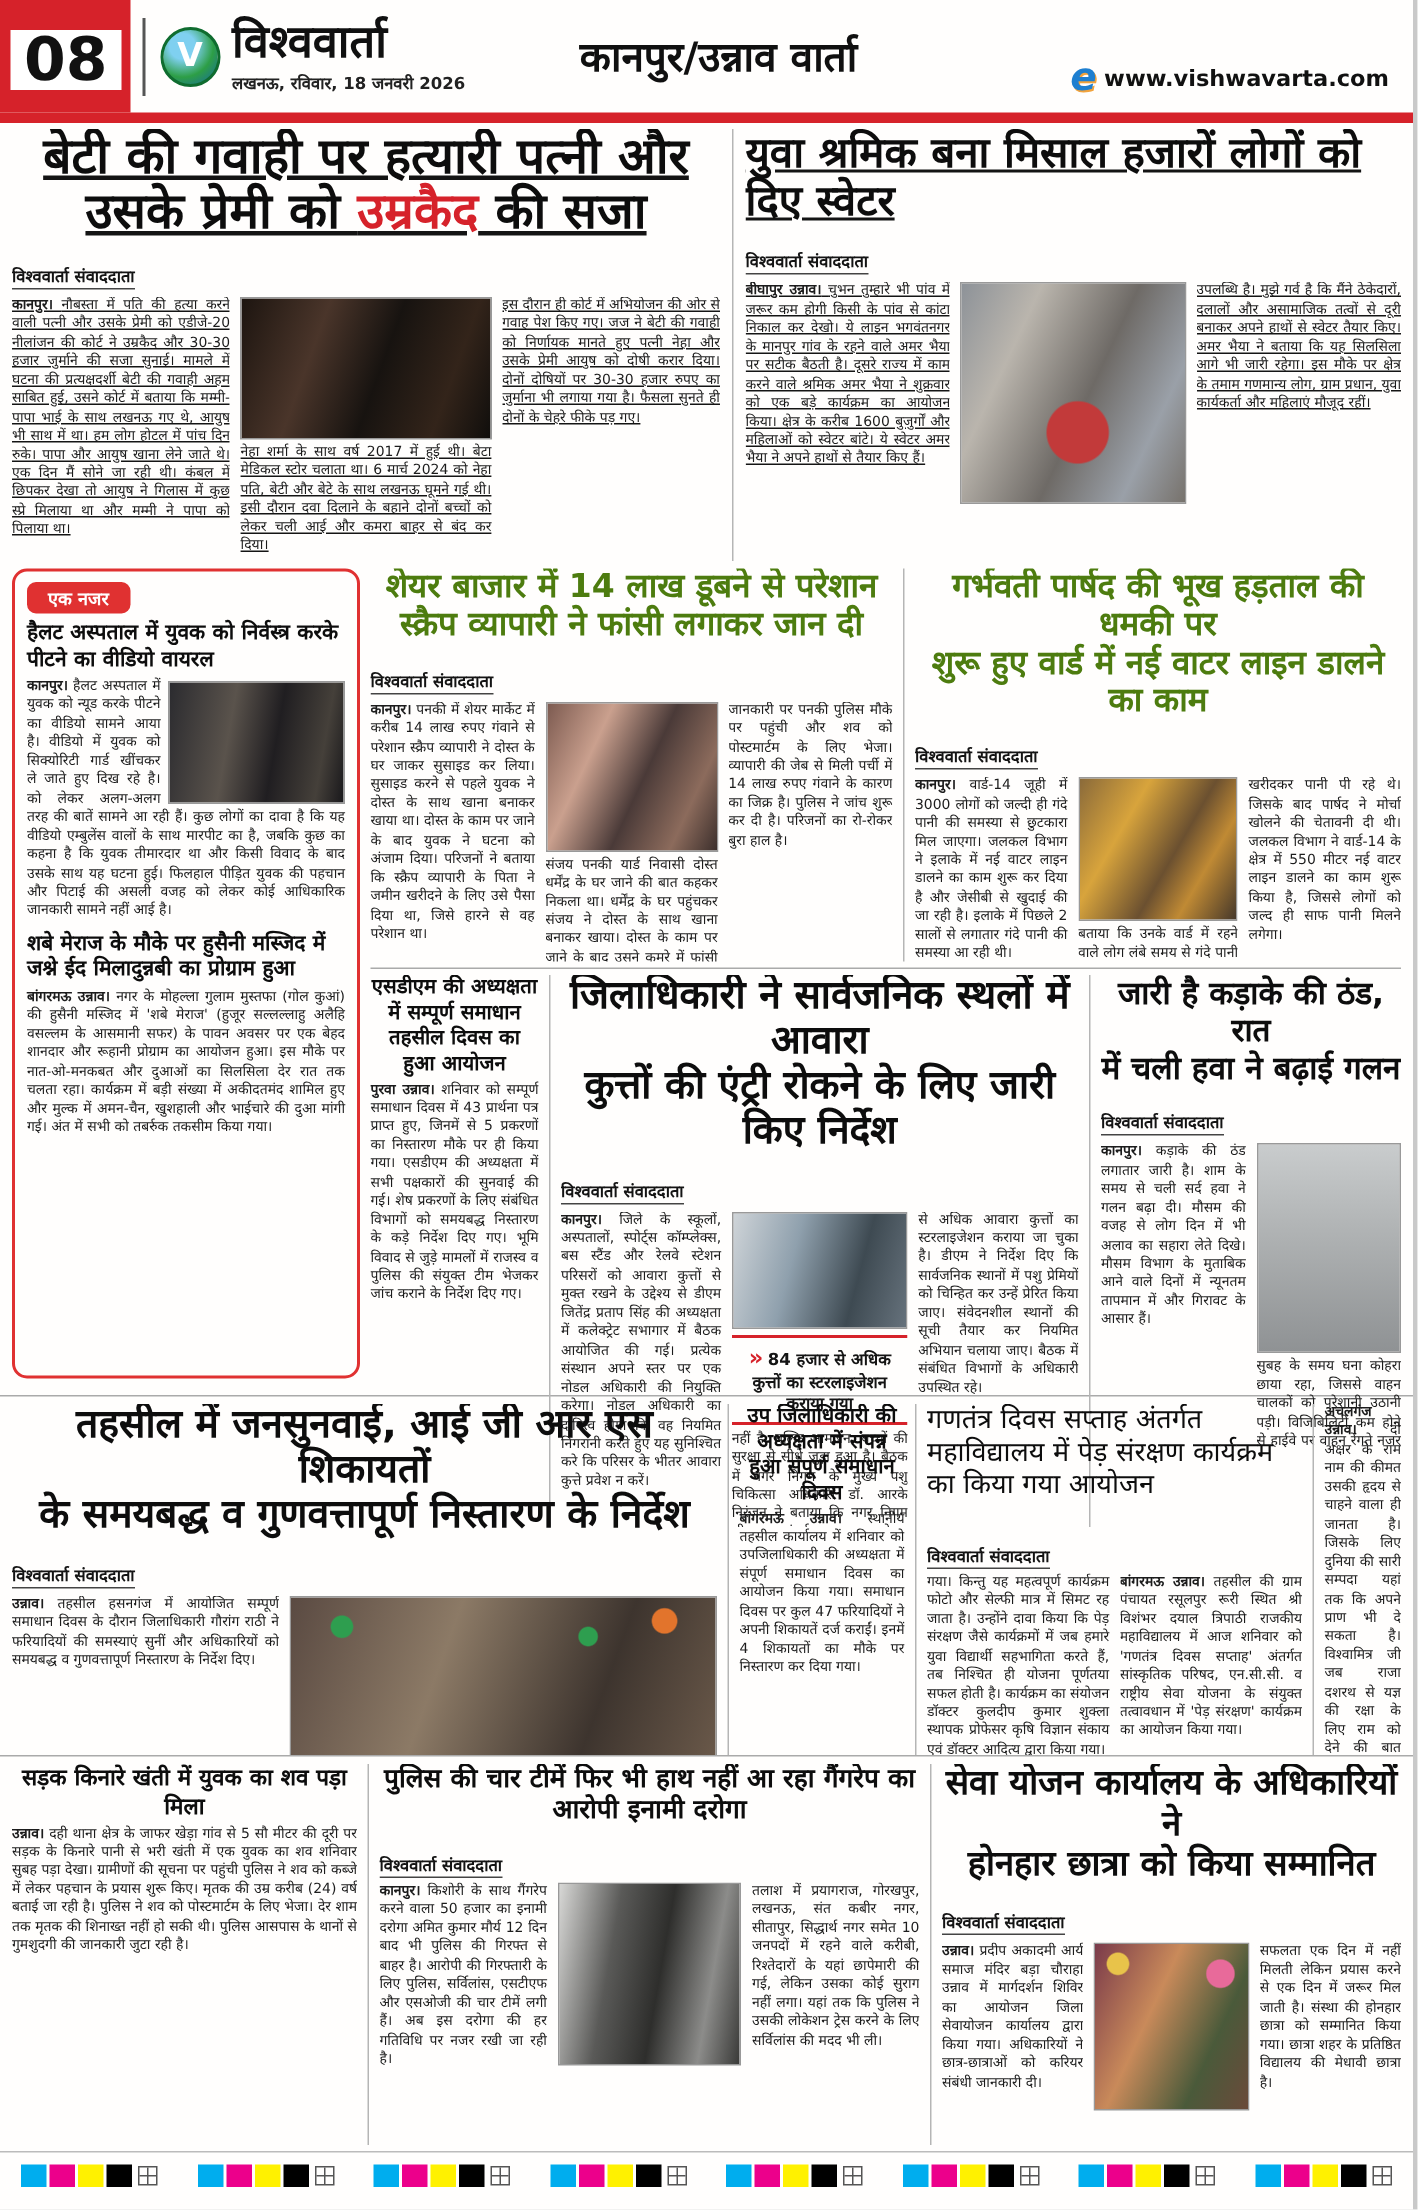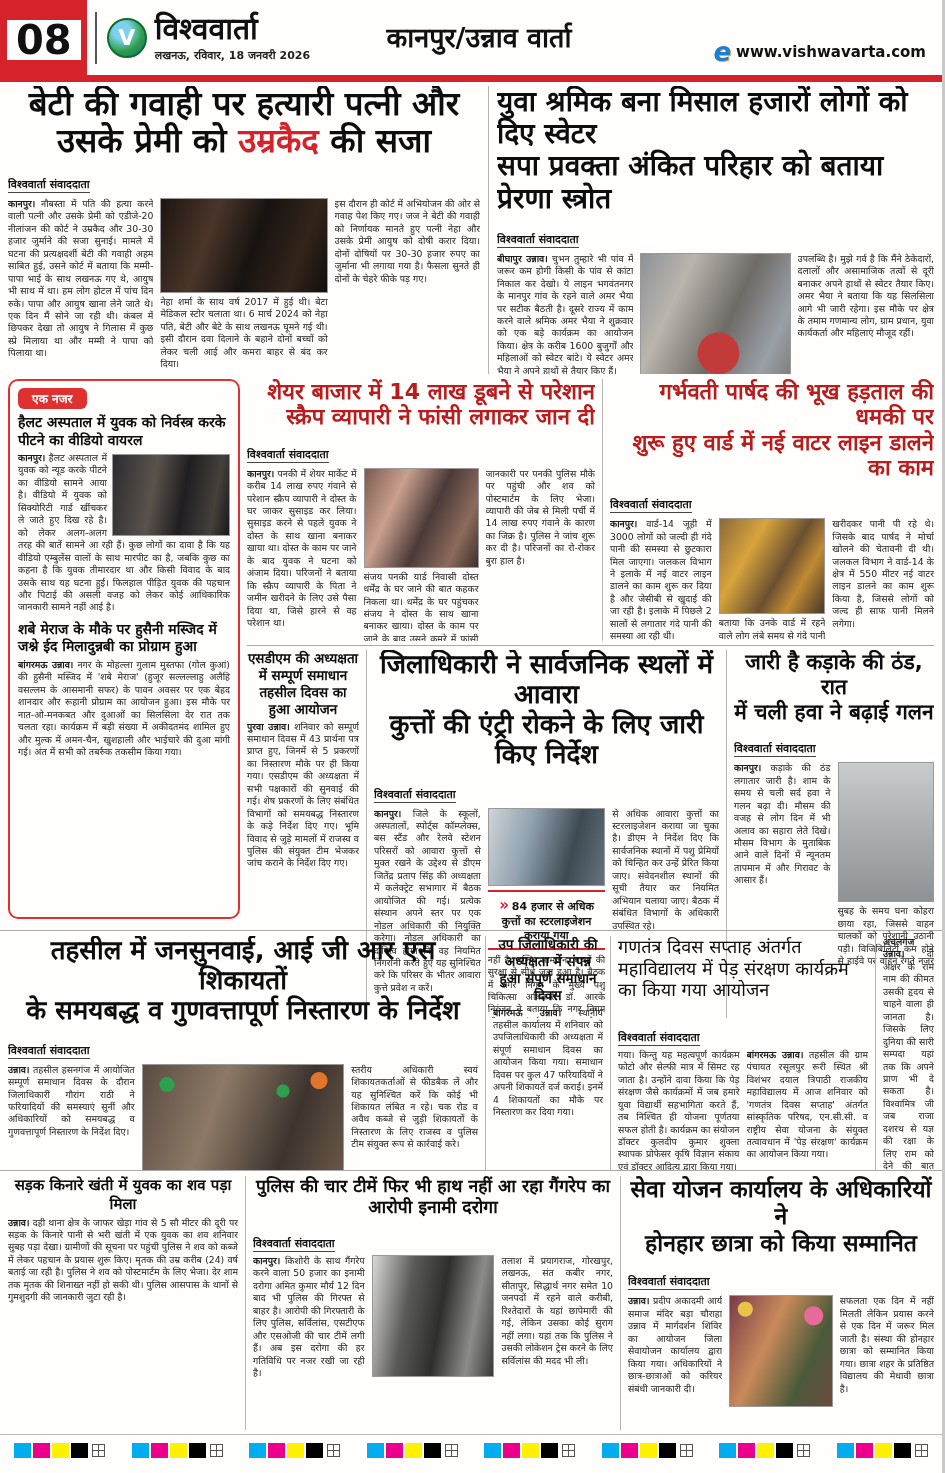--- a/index.html
+++ b/index.html
@@ -25,40 +25,40 @@
   .dl { font-weight:bold; }
   .btxt { font-size:9.3px; line-height:1.34; text-align:justify; color:#1c1c1c; }
   .red { color:#d6222a; }
   .photo { width:100%; border:1px solid #999; }
   .vrule { width:1px; background:#b5b5b5; align-self:stretch; }
   article { overflow:hidden; }
   .cols { display:flex; gap:7px; overflow:hidden; }
   .cols > div { flex:1; overflow:hidden; }
 
   
-  .band-top { height:292px; display:flex; padding:4px 8px 0; gap:8px; }
+  .band-top { height:292px; display:flex; padding:4px 8px 0; gap:8px;text-decoration:underline; }
   .art-murder { width:472px; }
   .hl-xl { font-size:33px; line-height:1.12; font-weight:bold; text-align:center; color:#0d0d0d; }
   .art-murder .cols { height:170px; margin-top:2px; }
   .ph-murder { height:95px; background:linear-gradient(110deg,#1d1510 0%,#4a352a 30%,#171310 55%,#33241a 80%,#100e0c 100%); margin-bottom:3px; }
   .art-sweater { flex:1; }
   .hl-lg { font-size:28px; line-height:1.15; font-weight:bold; color:#0d0d0d; }
   .art-sweater .cols { height:192px; margin-top:2px; }
   .ph-sweater { height:148px; background:radial-gradient(circle at 52% 68%, #c23a3a 0 16%, rgba(0,0,0,0) 17%),linear-gradient(115deg,#8d9298 0%,#bab5ad 25%,#6e6a66 55%,#9aa0a8 80%,#77726c 100%); margin-bottom:3px; }
 
   
   .band-mid { height:556px; display:flex; padding:5px 8px 0; gap:7px; }
   .eknazar { width:232px; border:2px solid #e03131; border-radius:10px; padding:7px 8px; height:540px; overflow:hidden; }
   .eknazar-badge { background:#e03131; color:#fff; font-weight:bold; font-size:12px; padding:2px 14px; border-radius:6px; display:inline-block; margin-bottom:5px; }
   .hl-sm { font-size:14px; font-weight:bold; line-height:1.25; color:#0d0d0d; margin-bottom:3px; }
   .ph-helat { float:right; width:118px; height:82px; margin:2px 0 3px 5px; background:linear-gradient(100deg,#2b2b2f 0%,#5a534c 35%,#201e21 60%,#45403a 85%,#19181b 100%); border:1px solid #999; }
   .mid-right { flex:1; display:flex; flex-direction:column; }
   .row-a { display:flex; height:262px; gap:7px; }
   .art-suicide { width:348px; }
-  .hl-md { font-size:22px; line-height:1.15; font-weight:bold; text-align:right; color:#b91c1c; }
+  .hl-md { font-size:22px; line-height:1.15; font-weight:bold; text-align:center; color:#4d7c0f; }
   .art-suicide .cols { height:182px; margin-top:2px; }
   .ph-suicide { height:100px; background:linear-gradient(115deg,#7c5a50 0%,#caa08e 28%,#4a3a38 55%,#8c6b5c 80%,#3c2f2c 100%); margin-bottom:3px; }
   .art-water { flex:1; }
   .art-water .cols { height:182px; margin-top:2px; }
   .ph-water { height:96px; background:linear-gradient(120deg,#8a6a3a 0%,#d8a43c 30%,#6b5030 58%,#c08a34 75%,#46382a 100%); margin-bottom:3px; }
   .row-b { display:flex; flex:1; gap:7px; border-top:1px solid #aaa; padding-top:4px; margin-top:4px; }
   .art-sdm1 { width:112px; }
   .hl-xs { font-size:13.5px; font-weight:bold; line-height:1.25; text-align:center; color:#0d0d0d; margin-bottom:3px; }
   .art-dogs { width:345px; }
   .hl-dogs { font-size:26px; line-height:1.15; font-weight:bold; text-align:center; color:#0d0d0d; }
@@ -134,21 +134,21 @@
         <div class="btxt"><b class="dl">कानपुर।</b> <span>नौबस्ता में पति की हत्या करने वाली पत्नी और उसके प्रेमी को एडीजे-20 नीलांजन की कोर्ट ने उम्रकैद और 30-30 हजार जुर्माने की सजा सुनाई। मामले में घटना की प्रत्यक्षदर्शी बेटी की गवाही अहम साबित हुई, उसने कोर्ट में बताया कि मम्मी-पापा भाई के साथ लखनऊ गए थे, आयुष भी साथ में था। हम लोग होटल में पांच दिन रुके। पापा और आयुष खाना लेने जाते थे। एक दिन मैं सोने जा रही थी। कंबल में छिपकर देखा तो आयुष ने गिलास में कुछ स्प्रे मिलाया था और मम्मी ने पापा को पिलाया था।</span></div>
         <div style="flex:1.15">
           <div class="photo ph-murder"></div>
           <div class="btxt">नेहा शर्मा के साथ वर्ष 2017 में हुई थी। बेटा मेडिकल स्टोर चलाता था। 6 मार्च 2024 को नेहा पति, बेटी और बेटे के साथ लखनऊ घूमने गई थी। इसी दौरान दवा दिलाने के बहाने दोनों बच्चों को लेकर चली आई और कमरा बाहर से बंद कर दिया।</div>
         </div>
         <div class="btxt">इस दौरान ही कोर्ट में अभियोजन की ओर से गवाह पेश किए गए। जज ने बेटी की गवाही को निर्णायक मानते हुए पत्नी नेहा और उसके प्रेमी आयुष को दोषी करार दिया। दोनों दोषियों पर 30-30 हजार रुपए का जुर्माना भी लगाया गया है। फैसला सुनते ही दोनों के चेहरे फीके पड़ गए।</div>
       </div>
     </article>
     <div class="vrule"></div>
     <article class="art-sweater">
-      <h2 class="hl-lg"><span>युवा श्रमिक बना मिसाल हजारों लोगों को दिए स्वेटर</span><br><span>सपा प्रवक्ता अंकित परिहार को बताया प्रेरणा स्त्रोत</span></h2>
+      <h2 class="hl-lg"><span>युवा श्रमिक बना मिसाल हजारों लोगों को दिए स्वेटर</span><br></h2>
       <div class="byline">विश्ववार्ता संवाददाता</div>
       <div class="cols">
         <div class="btxt"><b class="dl">बीघापुर उन्नाव।</b> <span>चुभन तुम्हारे भी पांव में जरूर कम होगी किसी के पांव से कांटा निकाल कर देखो। ये लाइन भगवंतनगर के मानपुर गांव के रहने वाले अमर भैया पर सटीक बैठती है। दूसरे राज्य में काम करने वाले श्रमिक अमर भैया ने शुक्रवार को एक बड़े कार्यक्रम का आयोजन किया। क्षेत्र के करीब 1600 बुजुर्गों और महिलाओं को स्वेटर बांटे। ये स्वेटर अमर भैया ने अपने हाथों से तैयार किए हैं।</span></div>
         <div style="flex:1.1">
           <div class="photo ph-sweater"></div>
 
         </div>
         <div class="btxt">उपलब्धि है। मुझे गर्व है कि मैंने ठेकेदारों, दलालों और असामाजिक तत्वों से दूरी बनाकर अपने हाथों से स्वेटर तैयार किए। अमर भैया ने बताया कि यह सिलसिला आगे भी जारी रहेगा। इस मौके पर क्षेत्र के तमाम गणमान्य लोग, ग्राम प्रधान, युवा कार्यकर्ता और महिलाएं मौजूद रहीं।</div>
       </div>
     </article>
@@ -230,21 +230,20 @@
 
   <section class="band-c">
     <article class="art-tehsil">
       <h2 class="hl-tehsil"><span>तहसील में जनसुनवाई, आई जी आर एस शिकायतों</span><br><span>के समयबद्ध व गुणवत्तापूर्ण निस्तारण के निर्देश</span></h2>
       <div class="byline">विश्ववार्ता संवाददाता</div>
       <div class="cols">
         <div class="btxt"><b class="dl">उन्नाव।</b> <span>तहसील हसनगंज में आयोजित सम्पूर्ण समाधान दिवस के दौरान जिलाधिकारी गौरांग राठी ने फरियादियों की समस्याएं सुनीं और अधिकारियों को समयबद्ध व गुणवत्तापूर्ण निस्तारण के निर्देश दिए।</span></div>
         <div style="flex:1.6">
           <div class="photo ph-tehsil"></div>
         </div>
-        <div class="btxt">स्तरीय अधिकारी स्वयं शिकायतकर्ताओं से फीडबैक लें और यह सुनिश्चित करें कि कोई भी शिकायत लंबित न रहे। चक रोड व अवैध कब्जे से जुड़ी शिकायतों के निस्तारण के लिए राजस्व व पुलिस टीम संयुक्त रूप से कार्रवाई करे।</div>
       </div>
     </article>
     <div class="vrule"></div>
     <article class="art-sdm2">
       <h3 class="hl-xs">उप जिलाधिकारी की अध्यक्षता में संपन्न हुआ संपूर्ण समाधान दिवस</h3>
       <div class="btxt"><b class="dl">बांगरमऊ उन्नाव।</b> <span>स्थानीय तहसील कार्यालय में शनिवार को उपजिलाधिकारी की अध्यक्षता में संपूर्ण समाधान दिवस का आयोजन किया गया। समाधान दिवस पर कुल 47 फरियादियों ने अपनी शिकायतें दर्ज कराईं। इनमें 4 शिकायतों का मौके पर निस्तारण कर दिया गया।</span></div>
     </article>
     <div class="vrule"></div>
     <article class="art-trees">
       <h3 class="hl-trees">गणतंत्र दिवस सप्ताह अंतर्गत महाविद्यालय में पेड़ संरक्षण कार्यक्रम का किया गया आयोजन</h3>

